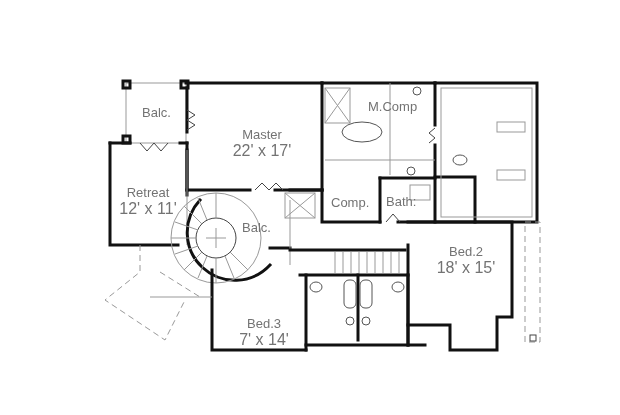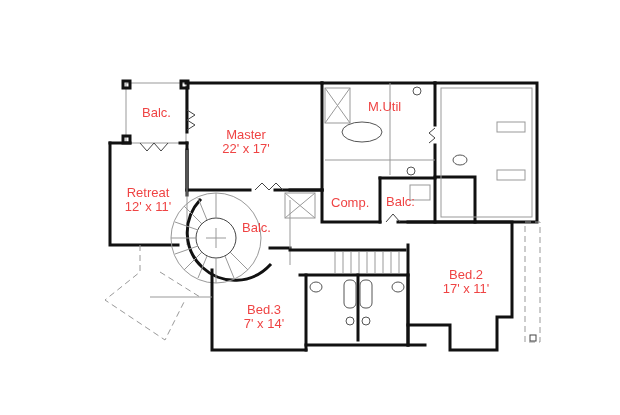--- a/index.html
+++ b/index.html
@@ -3,23 +3,23 @@
 <meta charset="utf-8">
 <style>
   html, body { margin: 0; padding: 0; background: #ffffff; }
   body { width: 620px; height: 415px; overflow: hidden; position: relative; font-family: "Liberation Sans", sans-serif; }
   #plan { position: absolute; left: 0; top: 0; width: 620px; height: 415px; }
   .wall { stroke: #111; stroke-width: 3; fill: none; stroke-linecap: square; }
   .thin { stroke: #444; stroke-width: 1; fill: none; }
   .light { stroke: #999; stroke-width: 1; fill: none; }
   .dash { stroke: #999; stroke-width: 1; fill: none; stroke-dasharray: 6 4; }
   .fixture { stroke: #555; stroke-width: 1; fill: #fff; }
-  .label { position: absolute; color: #ef4444; text-align: center; line-height: 1.1; white-space: nowrap; }
+  .label { position: absolute; color: #737373; text-align: center; line-height: 1.1; white-space: nowrap; }
   .name { font-size: 13px; }
-  .dim { font-size: 13px; }
+  .dim { font-size: 16px; }
 </style>
 </head>
 <body>
 
 <svg id="plan" viewBox="0 0 620 415" xmlns="http://www.w3.org/2000/svg">
 
   <g>
     <rect x="126" y="83" width="60" height="60" class="light"></rect>
     <rect x="123" y="81" width="7" height="7" class="wall"></rect>
     <rect x="181" y="81" width="7" height="7" class="wall"></rect>
@@ -151,39 +151,39 @@
   </g>
 
   <g>
     <polyline class="dash" points="140,245 140,272 105,300 165,340 185,300"></polyline>
     <polyline class="dash" points="160,272 200,297"></polyline>
   </g>
 </svg>
 
 <div class="label name" style="left:142px;top:106px;">Balc.</div>
 
-<div class="label" style="left:216px;top:128px;width:60px;">
+<div class="label" style="left:232px;top:128px;width:60px;">
   <div class="name">Master</div>
   <div class="dim">22' x 17'</div>
 </div>
 
-<div class="label name" style="left:368px;top:100px;">M.Util</div>
+<div class="label name" style="left:368px;top:100px;">M.Comp</div>
 
 <div class="label" style="left:118px;top:186px;width:60px;">
   <div class="name">Retreat</div>
   <div class="dim">12' x 11'</div>
 </div>
 
 <div class="label name" style="left:242px;top:221px;">Balc.</div>
 
 <div class="label name" style="left:331px;top:196px;">Comp.</div>
 
-<div class="label name" style="left:386px;top:195px;">Balc:</div>
+<div class="label name" style="left:386px;top:195px;">Bath:</div>
 
-<div class="label" style="left:436px;top:268px;width:60px;">
+<div class="label" style="left:436px;top:245px;width:60px;">
   <div class="name">Bed.2</div>
-  <div class="dim">17' x 11'</div>
+  <div class="dim">18' x 15'</div>
 </div>
 
-<div class="label" style="left:234px;top:303px;width:60px;">
+<div class="label" style="left:234px;top:317px;width:60px;">
   <div class="name">Bed.3</div>
   <div class="dim">7' x 14'</div>
 </div>
 
 </body></html>

